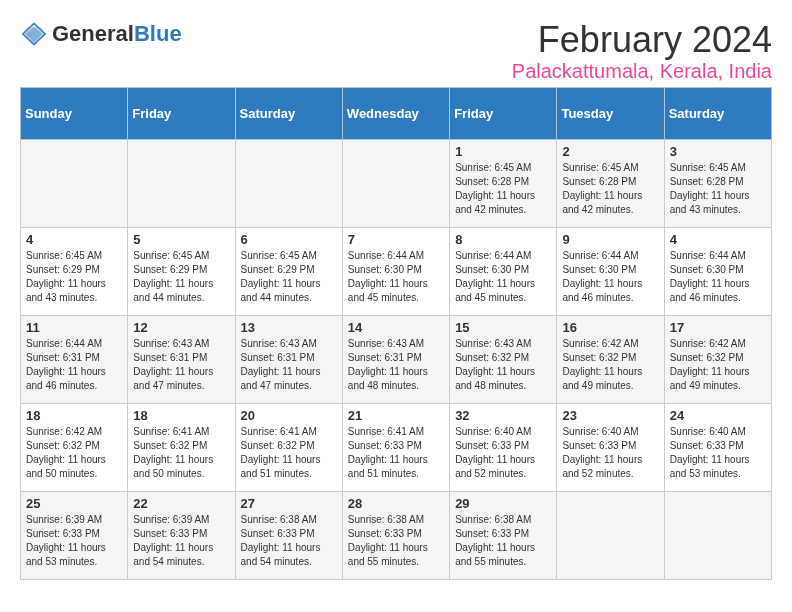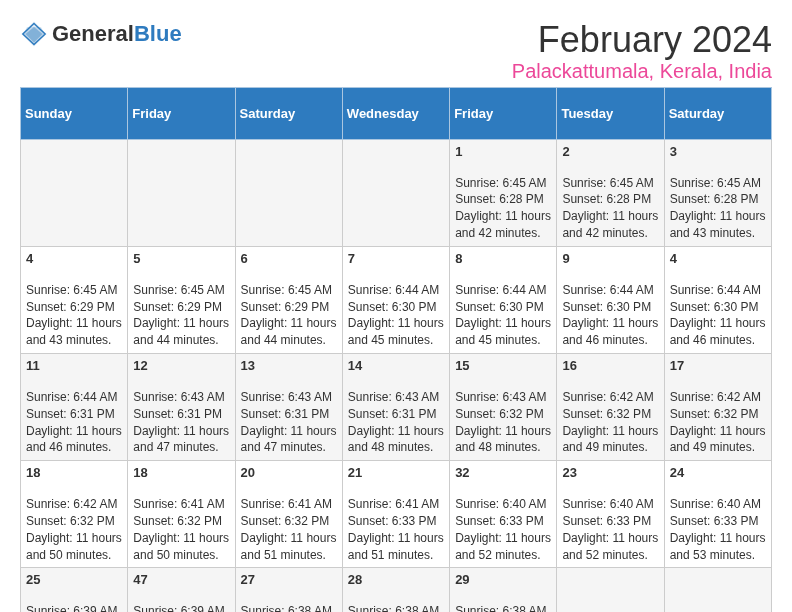--- a/index.html
+++ b/index.html
@@ -64,24 +64,23 @@
     tbody tr:nth-child(odd) td {
       background-color: #f5f5f5;
     }
     .day-number {
       font-size: 13px;
       font-weight: bold;
       margin-bottom: 2px;
       color: #333;
     }
     .day-info {
-      font-size: 12px;
+      font-size: 10px;
       color: #333;
       line-height: 1.4;
-      margin-top: 16px;
     }
     .empty-cell {
       background: #fff !important;
     }
     tbody tr:nth-child(odd) td.empty-cell {
       background-color: #f5f5f5 !important;
     }
   </style>
 </head>
 <body>
@@ -302,21 +301,21 @@
       </tr>
       <tr>
         <td>
           <div class="day-number">25</div>
           <div class="day-info" style="white-space: pre-line;">Sunrise: 6:39 AM
 Sunset: 6:33 PM
 Daylight: 11 hours
 and 53 minutes.</div>
         </td>
         <td>
-          <div class="day-number">47</div>
+          <div class="day-number">22</div>
           <div class="day-info" style="white-space: pre-line;">Sunrise: 6:39 AM
 Sunset: 6:33 PM
 Daylight: 11 hours
 and 54 minutes.</div>
         </td>
         <td>
           <div class="day-number">27</div>
           <div class="day-info" style="white-space: pre-line;">Sunrise: 6:38 AM
 Sunset: 6:33 PM
 Daylight: 11 hours

